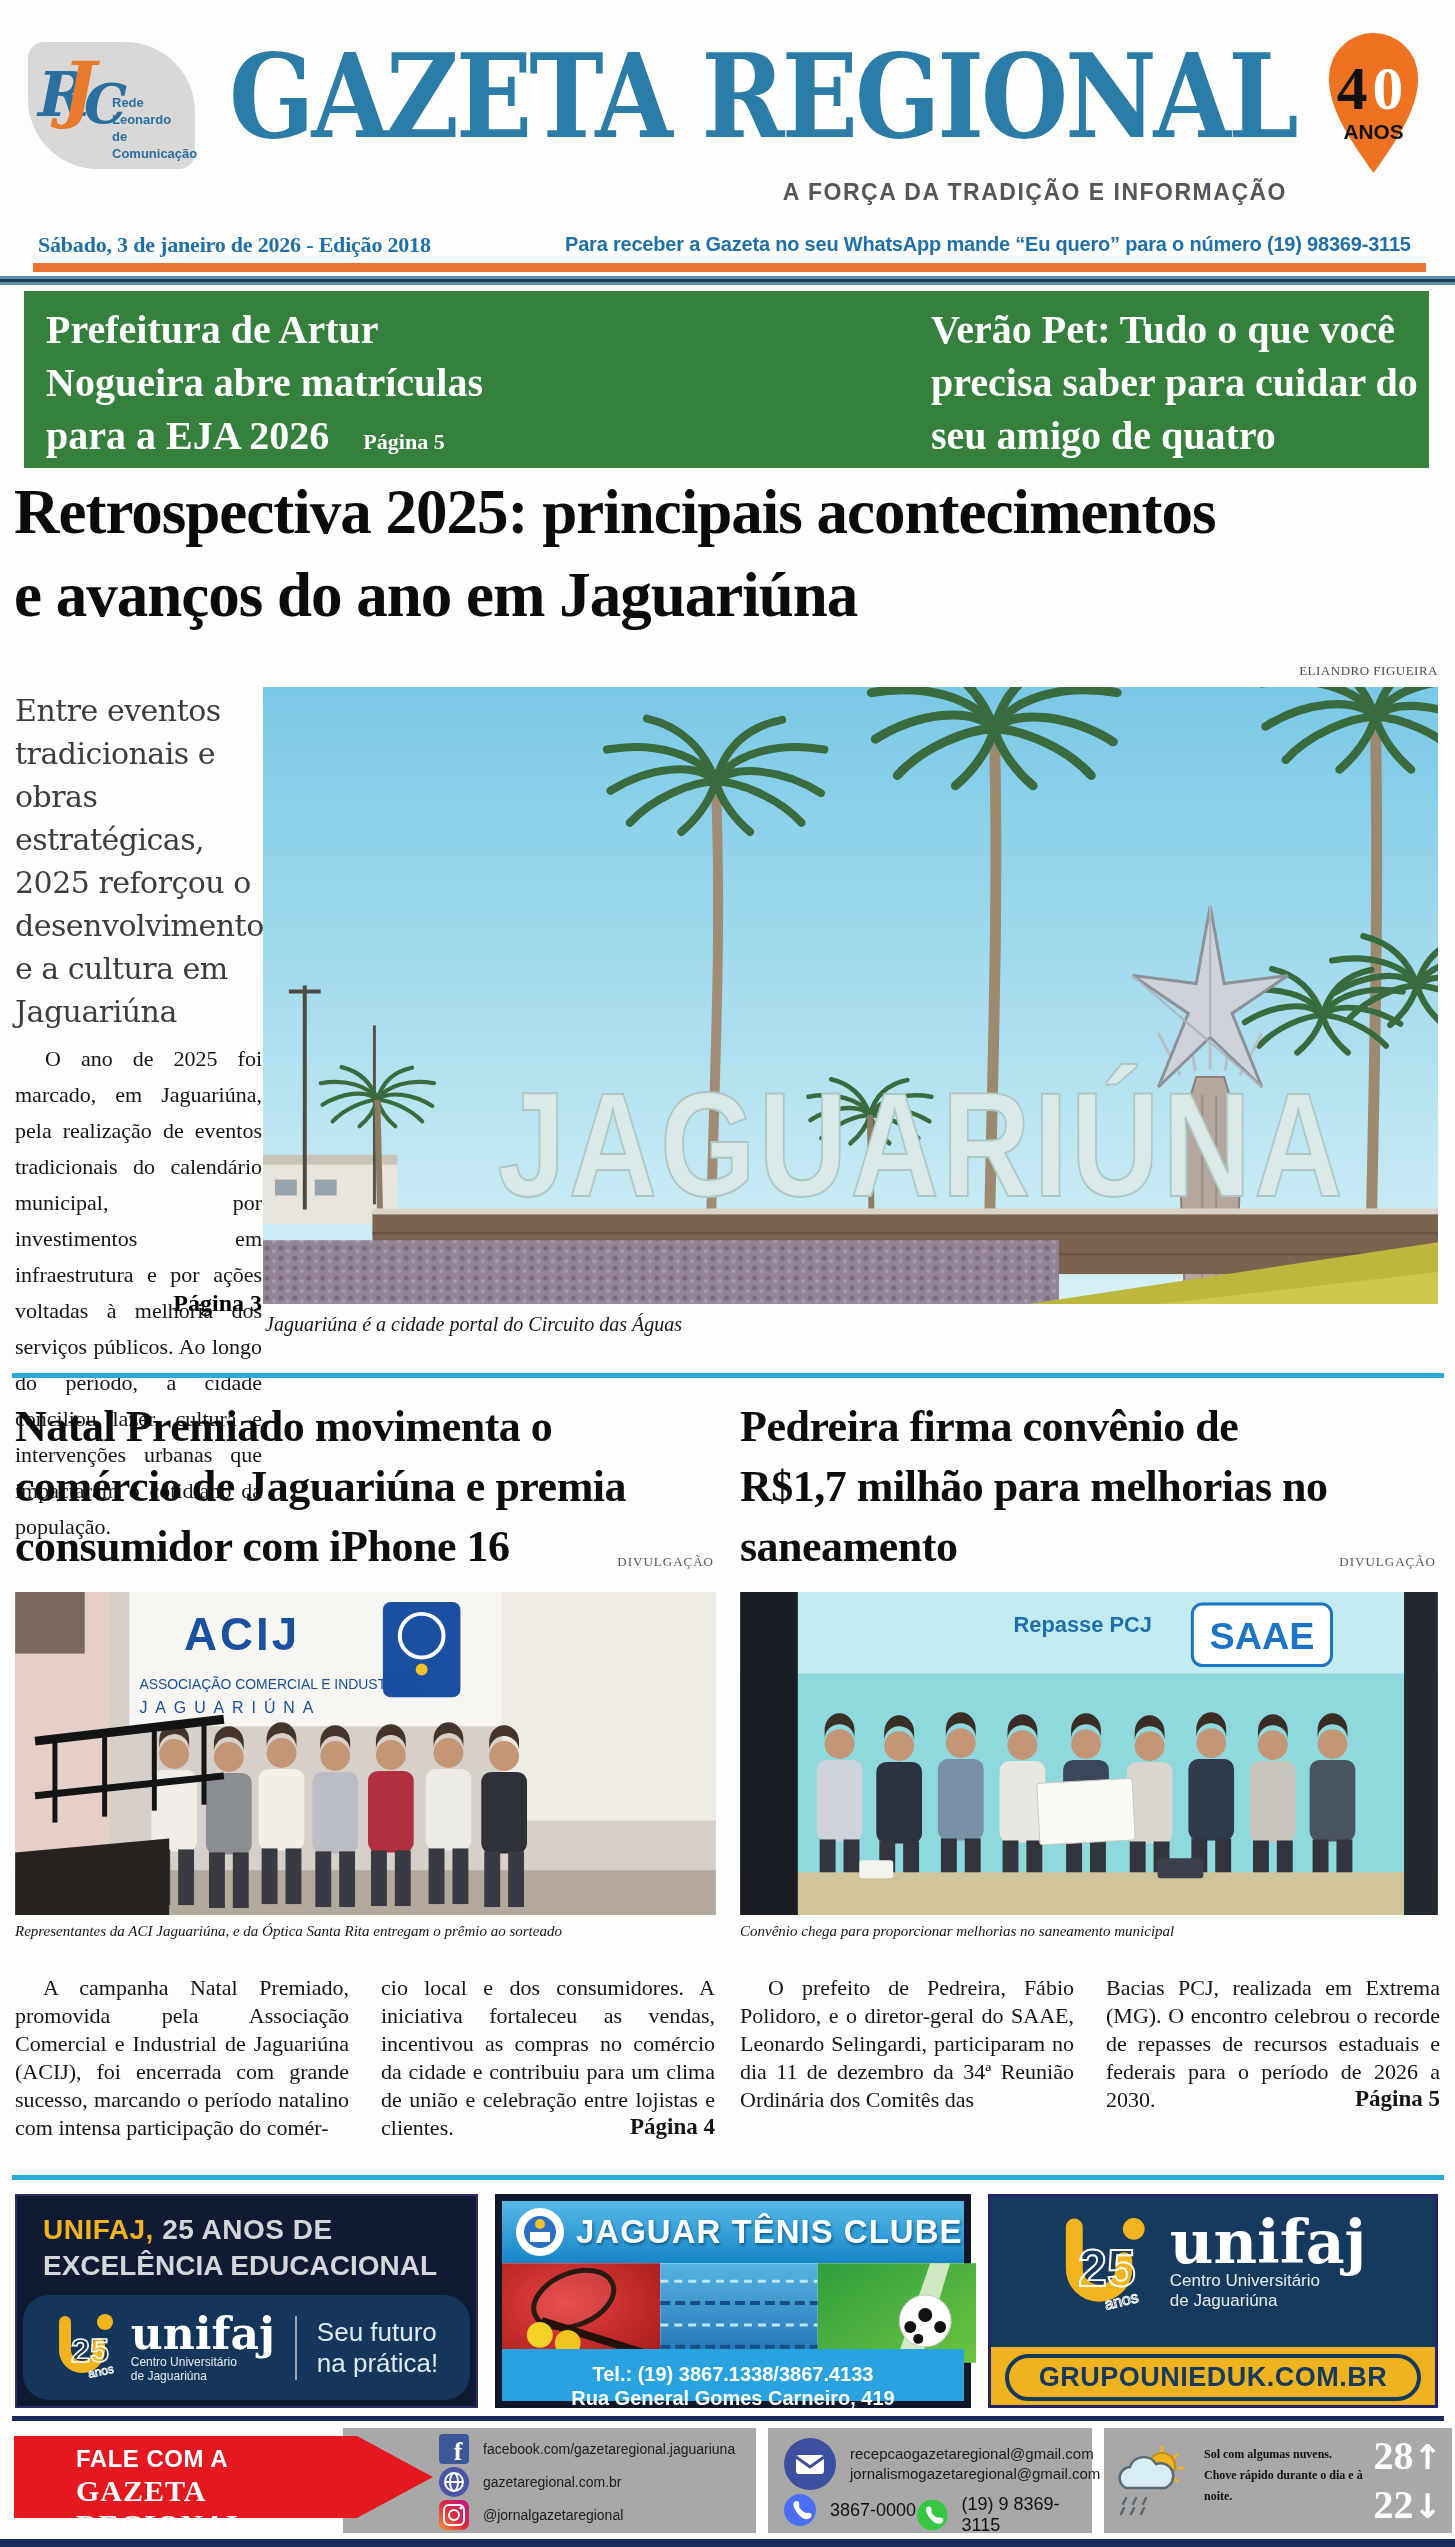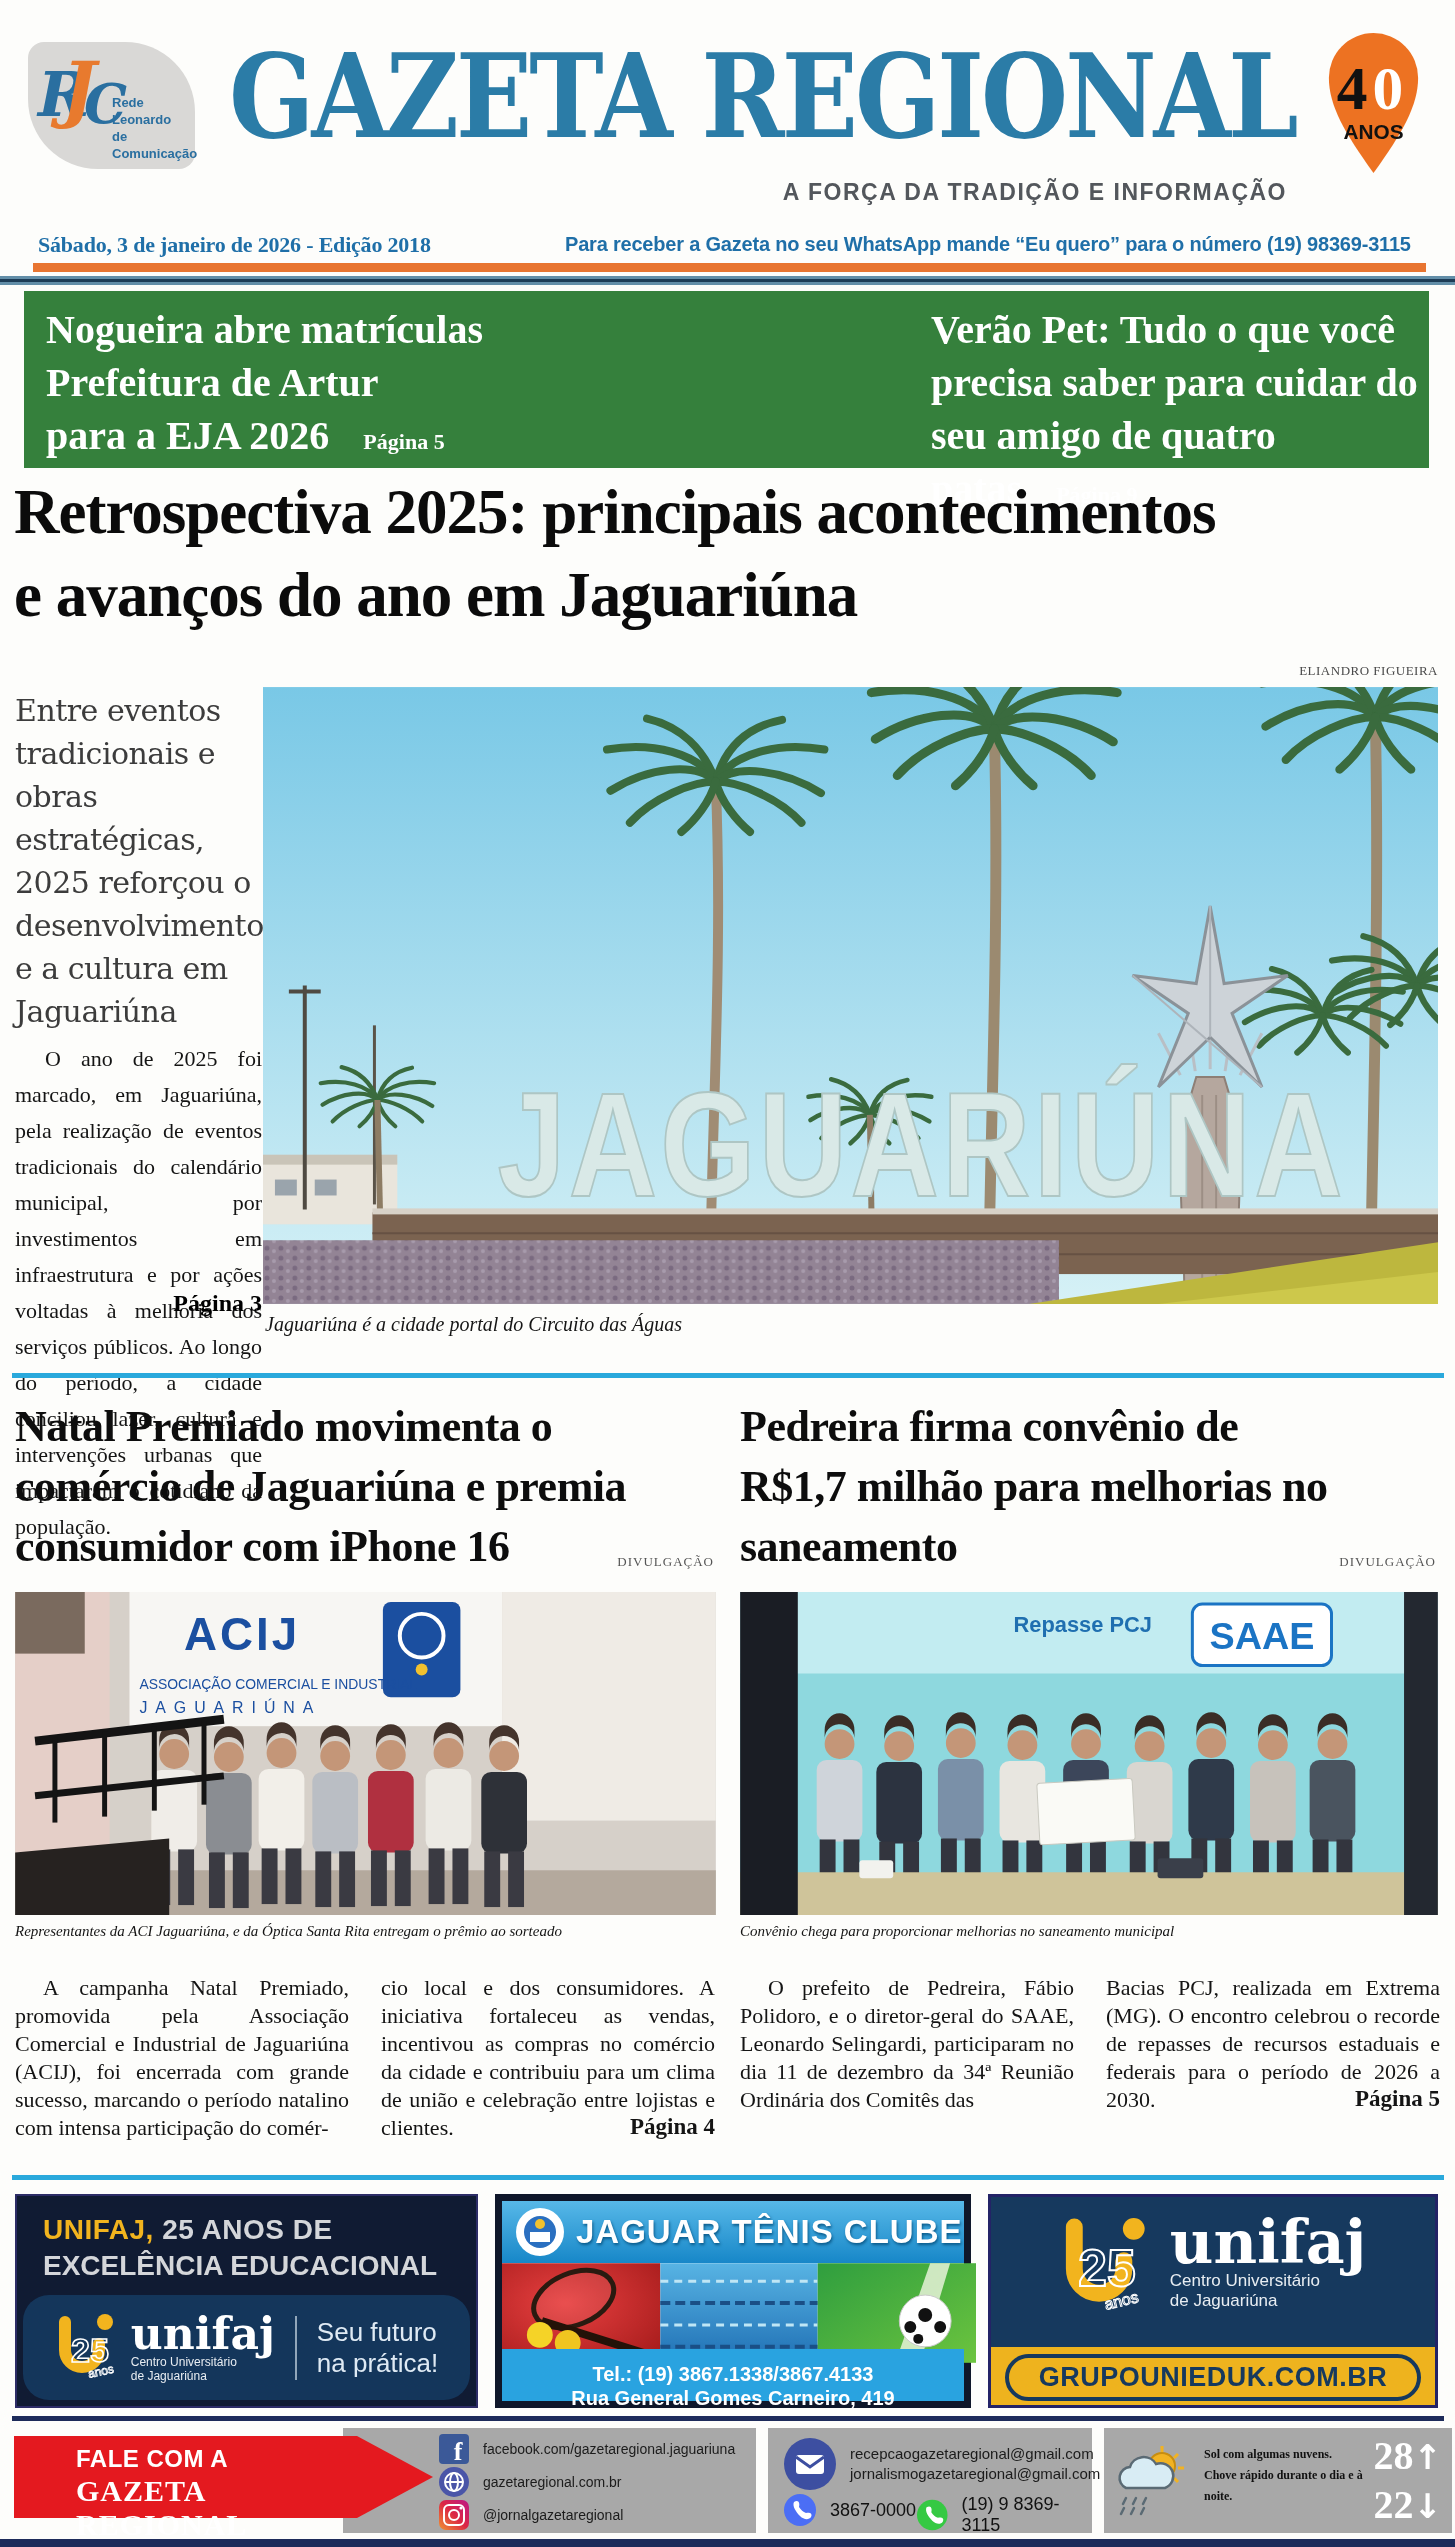--- a/index.html
+++ b/index.html
@@ -144,22 +144,22 @@
     </svg>
   </div>
 
   <div class="abs date-left">Sábado, 3 de janeiro de 2026 - Edição 2018</div>
   <div class="abs date-right">Para receber a Gazeta no seu WhatsApp mande “Eu quero” para o número (19) 98369-3115</div>
   <div class="abs rule-orange"></div>
   <div class="abs rule-blue"></div>
 
   <div class="abs teaser-band">
     <div class="teaser teaser-l">
+      <div>Prefeitura de Artur</div>
       <div>Nogueira abre matrículas</div>
-      <div>Prefeitura de Artur</div>
       <div><span>para a EJA 2026</span><span class="pageref-sm">Página 5</span></div>
     </div>
     <div class="teaser teaser-r">
       <div>Verão Pet: Tudo o que você</div>
       <div>precisa saber para cuidar do</div>
       <div><span>seu amigo de quatro patas</span><span class="pageref-sm">Página 9</span></div>
     </div>
   </div>
 
   <div class="abs lead-h" style="top:476px;">Retrospectiva 2025: principais acontecimentos</div>

